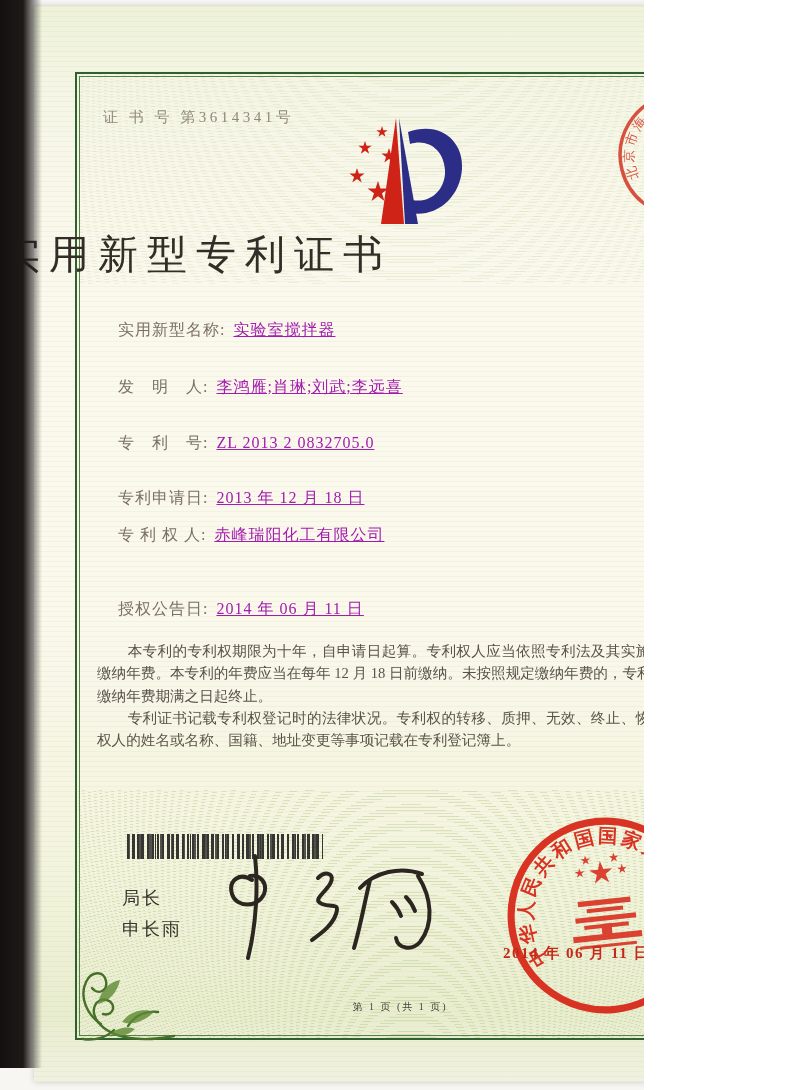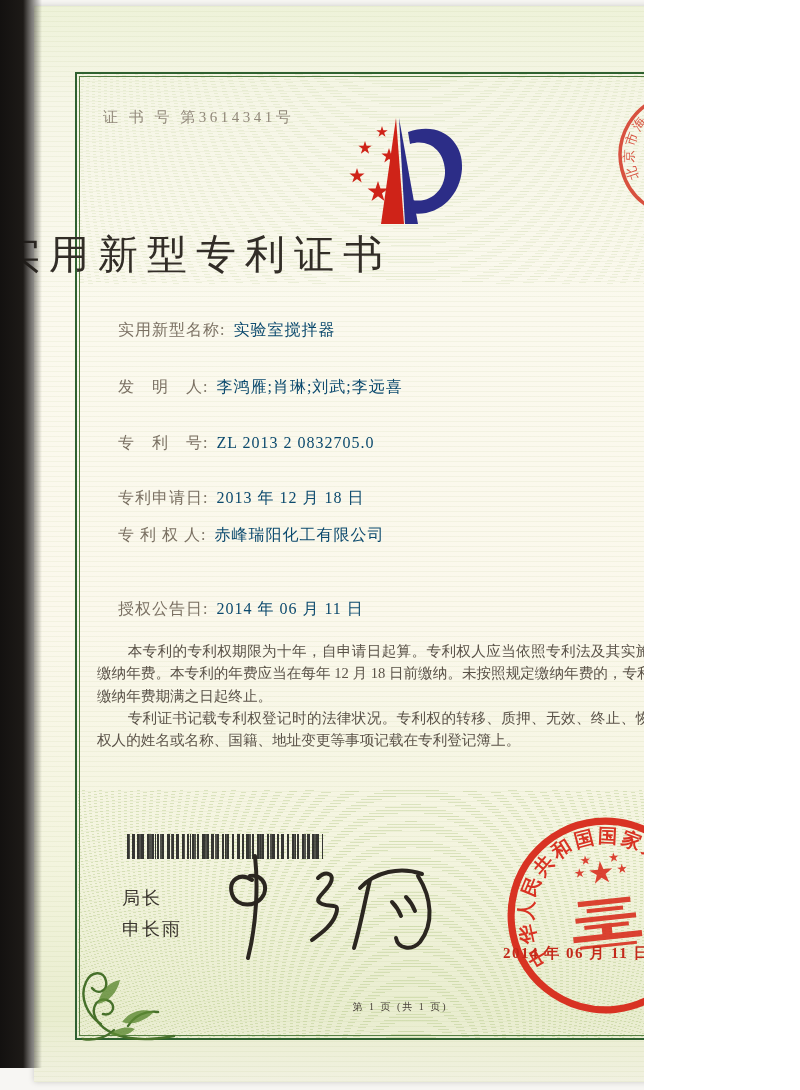--- a/index.html
+++ b/index.html
@@ -48,21 +48,21 @@
     position:absolute; left:103px; top:108px;
     font-size:15px; letter-spacing:3.5px; color:#92897b;
   }
   .logo{position:absolute; left:338px; top:112px; width:130px; height:125px;}
   .title{
     position:absolute; left:0; top:227px; width:800px; text-align:left;
     font-size:40px; letter-spacing:9px; color:#322d27; font-weight:500;
   }
   .field{position:absolute; left:118px; font-size:16px; letter-spacing:1px; color:#7b7163; white-space:nowrap;}
   .f0{top:320px}.f1{top:377px}.f2{top:433px}.f3{top:488px}.f4{top:525px}.f5{top:599px}
-  .field .val{margin-left:8px; color:#0c4a6e;}
+  .field .val{margin-left:8px; color:#a21caf;text-decoration:underline;}
   .legal{
     position:absolute; left:97px; top:640px; width:613px;
     font-size:14.6px; line-height:1.53; color:#5a5248;
     text-align:justify;
   }
   .legal p{margin:0; text-indent:2.1em;}
   .barcode{
     position:absolute; left:127px; top:834px; width:196px; height:25px; opacity:.88;
     background:
       repeating-linear-gradient(90deg,#1c1c1c 0 2px,transparent 2px 5px),

